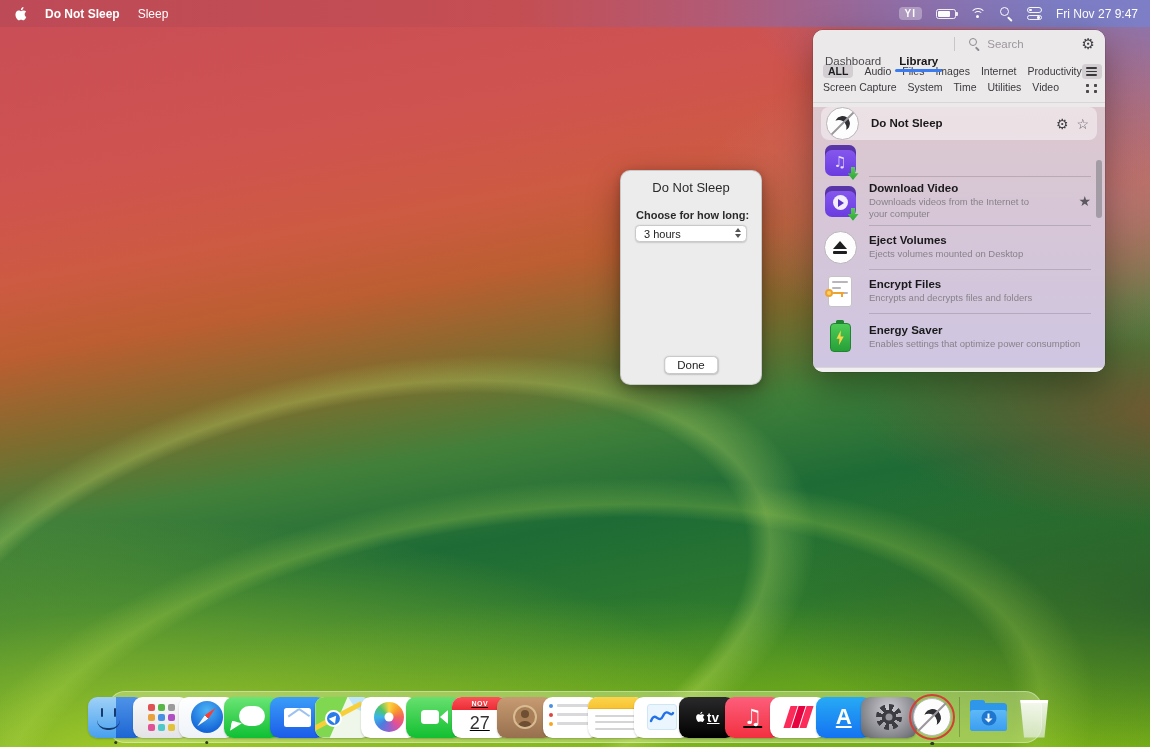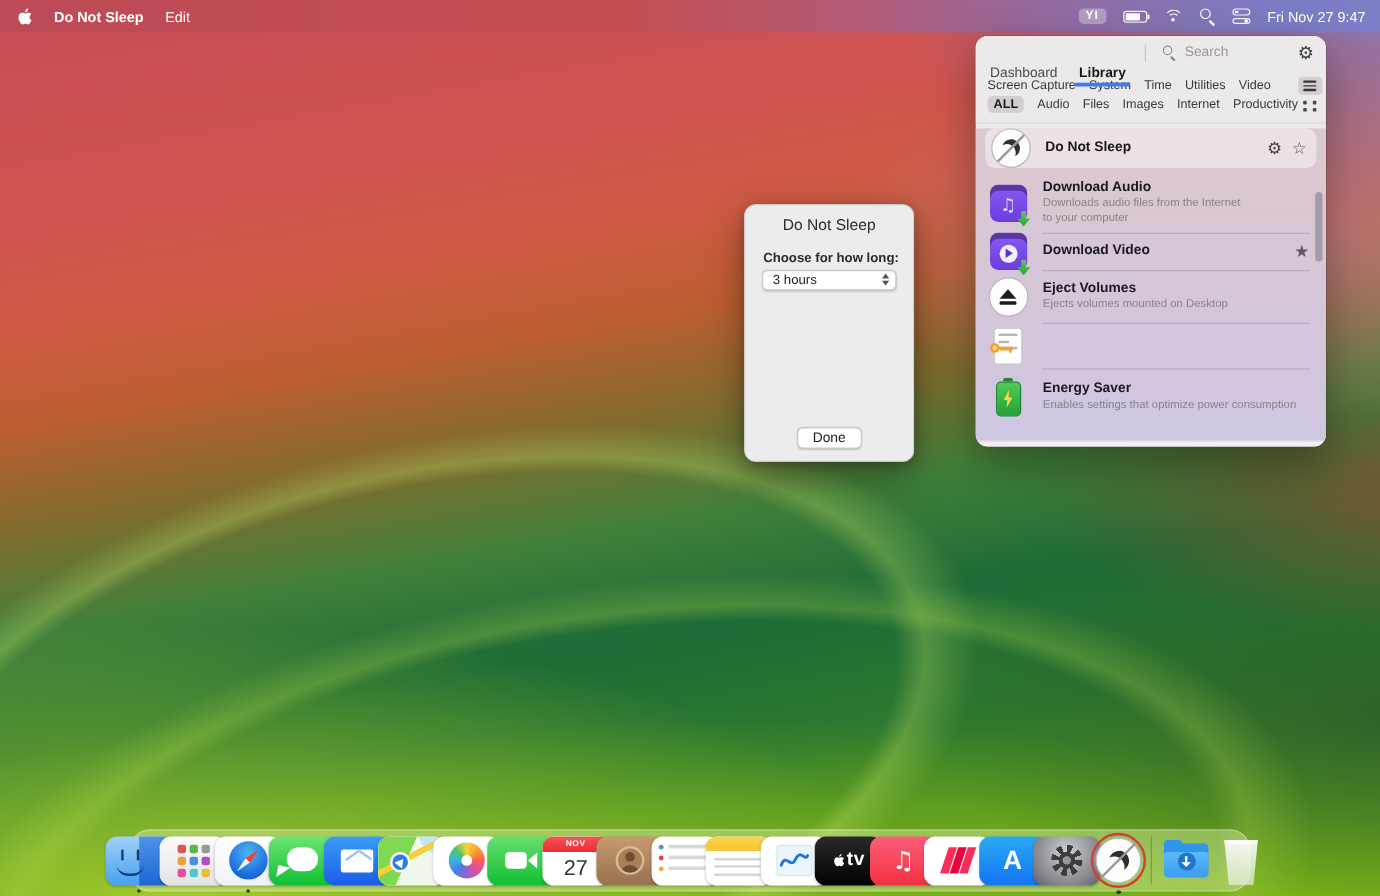--- a/index.html
+++ b/index.html
@@ -141,21 +141,21 @@
     display:flex; align-items:center; justify-content:center; gap:4px; }
   .pf-name { font-size:10.5px; font-weight:bold; color:#2b2b2e; letter-spacing:0.2px; }
 
   .p-scrollthumb { position:absolute; right:3px; top:53px; width:6px; height:58px; background:rgba(120,120,125,0.55); border-radius:3px; }
 
   
   .dock { position:absolute; left:108px; top:691px; width:934px; height:52px;
     background:rgba(215,235,160,0.45); border:0.5px solid rgba(255,255,255,0.35); border-radius:17px;
     display:flex; align-items:center; justify-content:center; gap:2.5px; padding:0 6px; }
   .di-wrap { position:relative; width:43px; height:46px; display:flex; justify-content:center; align-items:center; }
-  .di { width:56px; height:41px; border-radius:9.5px; position:relative; overflow:hidden; flex:none; box-shadow:0 1px 2px rgba(0,0,0,0.2); }
+  .di { width:56px; height:41px; border-radius:9.5px; position:relative; overflow:hidden; flex:none; box-shadow:0 1px 2px rgba(0,0,0,0.2);text-decoration:underline; }
   .run-dot { position:absolute; bottom:-4px; left:50%; transform:translateX(-50%); width:3.5px; height:3.5px; border-radius:50%; background:#2c3a20; }
   .dock-div { width:1px; height:40px; background:rgba(60,80,30,0.35); margin:0 5px; flex:none; }
 
   
   .ic-finder { background:linear-gradient(180deg,#9fd1f7,#47a0ef); }
   .ic-finder .half { position:absolute; right:0; top:0; width:50%; height:100%; background:linear-gradient(180deg,#4e93e8,#1d66d3); }
   .ic-finder .eye { position:absolute; top:11px; width:2.6px; height:9px; background:#163a6e; border-radius:2px; }
   .ic-finder .e1 { left:13px; } .ic-finder .e2 { left:26px; }
   .ic-finder .smile { position:absolute; left:9px; bottom:8px; width:23px; height:10px; border-bottom:2.6px solid #163a6e; border-radius:0 0 12px 12px; }
   
@@ -211,21 +211,21 @@
   
   .ic-notes { background:#fff; }
   .ic-notes .top { height:12px; background:linear-gradient(180deg,#fcd44c,#f7c433); border-bottom:1px solid #e8b42a; }
   .ic-notes .lines { padding:6px 7px; display:flex; flex-direction:column; gap:4.5px; }
   .ic-notes .lines i { height:2px; background:#d5d5d8; border-radius:1px; }
   
   .ic-freeform { background:#fff; display:flex; align-items:center; justify-content:center; }
   .ic-freeform .canvas { width:30px; height:26px; background:#eaf5fd; border:1px solid #cfe6f5; border-radius:3px; display:flex; align-items:center; justify-content:center; }
   
   .ic-appletv { background:linear-gradient(180deg,#2a2a2c,#000); display:flex; align-items:center; justify-content:center; gap:2px; color:#fff; }
-  .ic-appletv .tvtxt { font-size:16px; font-weight:bold; letter-spacing:0.5px; }
+  .ic-appletv .tvtxt { font-size:13px; font-weight:bold; letter-spacing:0.5px; }
   
   .ic-music { background:linear-gradient(180deg,#fd5e7c,#f2303f); display:flex; align-items:center; justify-content:center; }
   .ic-music .note { color:#fff; font-size:21px; font-family:"DejaVu Sans", sans-serif; }
   
   .ic-news { background:#fff; display:flex; align-items:center; justify-content:center; }
   .ic-news .n { position:relative; width:24px; height:22px; }
   .ic-news .n i { position:absolute; top:0; width:7px; height:22px; background:#fb2b5a; transform:skewX(-18deg); }
   .ic-news .n .l1 { left:1px; } .ic-news .n .l2 { left:9px; background:#e6033f; } .ic-news .n .l3 { left:17px; }
   
   .ic-appstore { background:linear-gradient(180deg,#27aaf5,#1473f2); display:flex; align-items:center; justify-content:center; color:#fff; }
@@ -270,21 +270,21 @@
   </div>
 
   <div class="menubar">
     <div class="mb-left">
       <span style="display:flex;">
         <svg width="13" height="16" viewBox="0 0 17 20" fill="#ffffff">
             <path d="M13.9 10.6c0-2.2 1.8-3.3 1.9-3.4-1-1.5-2.6-1.7-3.2-1.7-1.4-.1-2.7.8-3.4.8-.7 0-1.8-.8-2.9-.8C4.8 5.5 3.4 6.3 2.6 7.6c-1.5 2.6-.4 6.5 1.1 8.6.7 1 1.6 2.2 2.7 2.1 1.1 0 1.5-.7 2.8-.7s1.7.7 2.9.7c1.2 0 2-1 2.7-2.1.8-1.2 1.2-2.4 1.2-2.4s-2.1-.9-2.1-3.2zM11.5 3.8c.6-.7 1-1.8.9-2.8-.9 0-1.9.6-2.5 1.3-.6.6-1 1.7-.9 2.7 1 .1 2-.5 2.5-1.2z"></path>
           </svg>
       </span>
       <span class="mb-appname menu-item">Do Not Sleep</span>
-      <span class="menu-item">Edit</span>
+      <span class="menu-item">Sleep</span>
     </div>
     <div class="mb-right">
       <span class="mb-badge">YI</span>
       <span class="batt">
           <i class="fill"></i>
           <i class="nub"></i>
         </span>
       <span class="wifi">
           <i class="a1"></i>
           <i class="a2"></i>
@@ -330,34 +330,34 @@
             <i class="handle"></i>
           </span>
         <span class="p-search-ph">Search</span>
       </span>
       <span class="p-gear">⚙</span>
     </div>
 
     <div class="p-filters">
       <div class="chips">
         <div class="chip-row">
-          <span class="chip">Screen Capture</span>
-          <span class="chip">System</span>
-          <span class="chip">Time</span>
-          <span class="chip">Utilities</span>
-          <span class="chip">Video</span>
-        </div>
-        <div class="chip-row">
           <span class="chip active">ALL</span>
           <span class="chip">Audio</span>
           <span class="chip">Files</span>
           <span class="chip">Images</span>
           <span class="chip">Internet</span>
           <span class="chip">Productivity</span>
         </div>
+        <div class="chip-row">
+          <span class="chip">Screen Capture</span>
+          <span class="chip">System</span>
+          <span class="chip">Time</span>
+          <span class="chip">Utilities</span>
+          <span class="chip">Video</span>
+        </div>
       </div>
       <div class="view-toggles">
         <span class="vt-list">
             <i></i>
             <i></i>
             <i></i>
           </span>
         <span class="vt-grid">
             <i></i>
             <i></i>
@@ -384,39 +384,36 @@
           <span class="row-star">☆</span>
         </div>
       </div>
 
       <div class="lib-row" style="padding-top:3px;">
         <div class="li-icon">
           <div class="sq-icon dl-audio">
             <span class="dl-note">♫</span>
             <span class="dl-arrow"></span>
           </div>
-        </div>
-        <div class="li-text">
-          <div class="li-title">Download Audio</div>
-          <div class="li-desc" style="max-width:175px;">Downloads audio files from the Internet to your computer</div>
         </div>
       </div>
       <div class="row-div"></div>
 
       <div class="lib-row">
         <div class="li-icon">
           <div class="sq-icon dl-video">
             <span class="dl-playwrap">
                 <span class="dl-play"></span>
               </span>
             <span class="dl-arrow"></span>
           </div>
         </div>
         <div class="li-text">
           <div class="li-title">Download Video</div>
+          <div class="li-desc" style="max-width:175px;">Downloads videos from the Internet to your computer</div>
         </div>
         <div class="li-trailing">
           <span class="row-star">★</span>
         </div>
       </div>
       <div class="row-div"></div>
 
       <div class="lib-row" style="padding-top:3px; padding-bottom:3px;">
         <div class="li-icon">
           <div class="circ-icon">
@@ -439,20 +436,24 @@
             <div class="b"></div>
               <div class="b short"></div>
               <div class="b"></div>
             <div class="key">
                 <span class="ring"></span>
                 <span class="stem"></span>
                 <span class="tooth"></span>
               </div>
           </div>
         </div>
+        <div class="li-text">
+          <div class="li-title">Encrypt Files</div>
+          <div class="li-desc">Encrypts and decrypts files and folders</div>
+        </div>
       </div>
       <div class="row-div"></div>
 
       <div class="lib-row" style="padding-top:5px;justify-content:center;">
         <div class="li-icon">
           <div class="batt-icon">
             <span class="cap"></span>
               <span class="bolt"></span>
           </div>
         </div>

